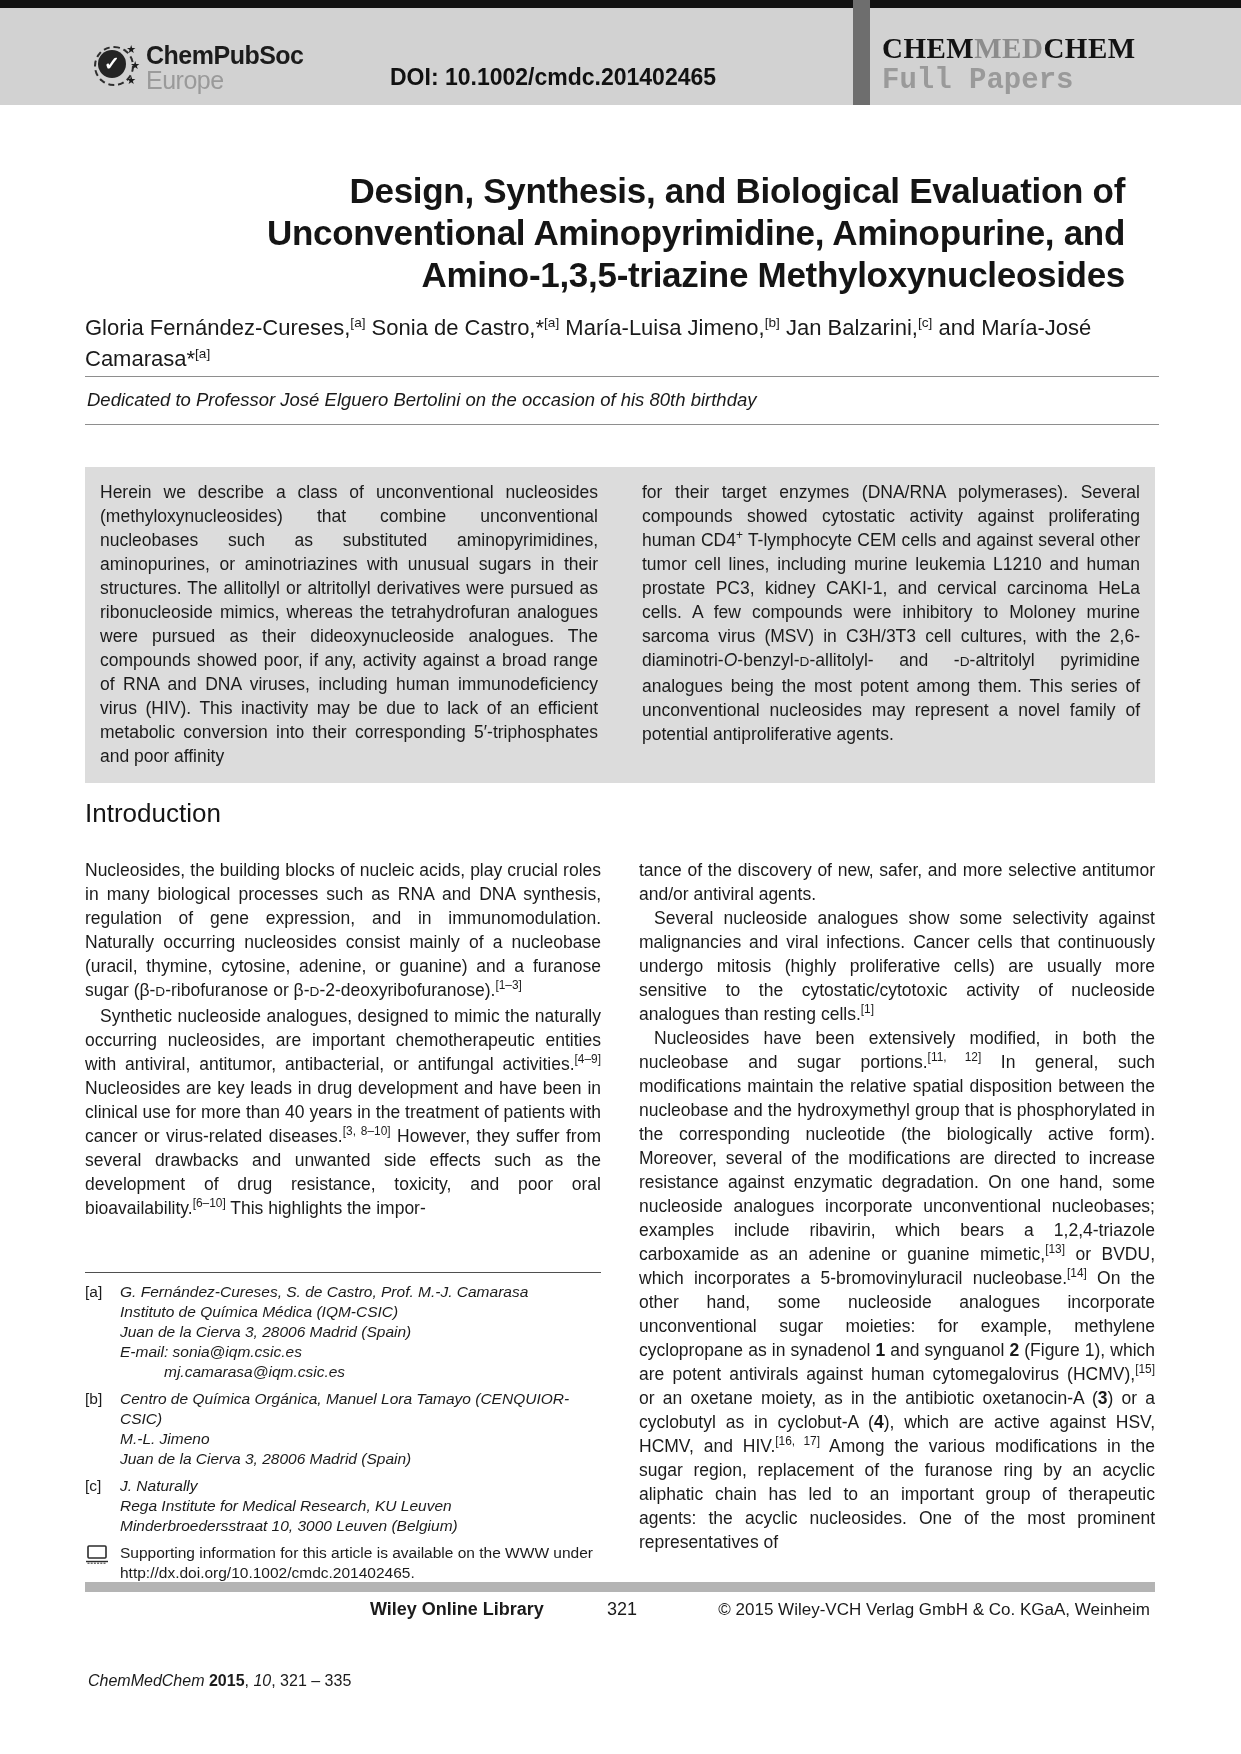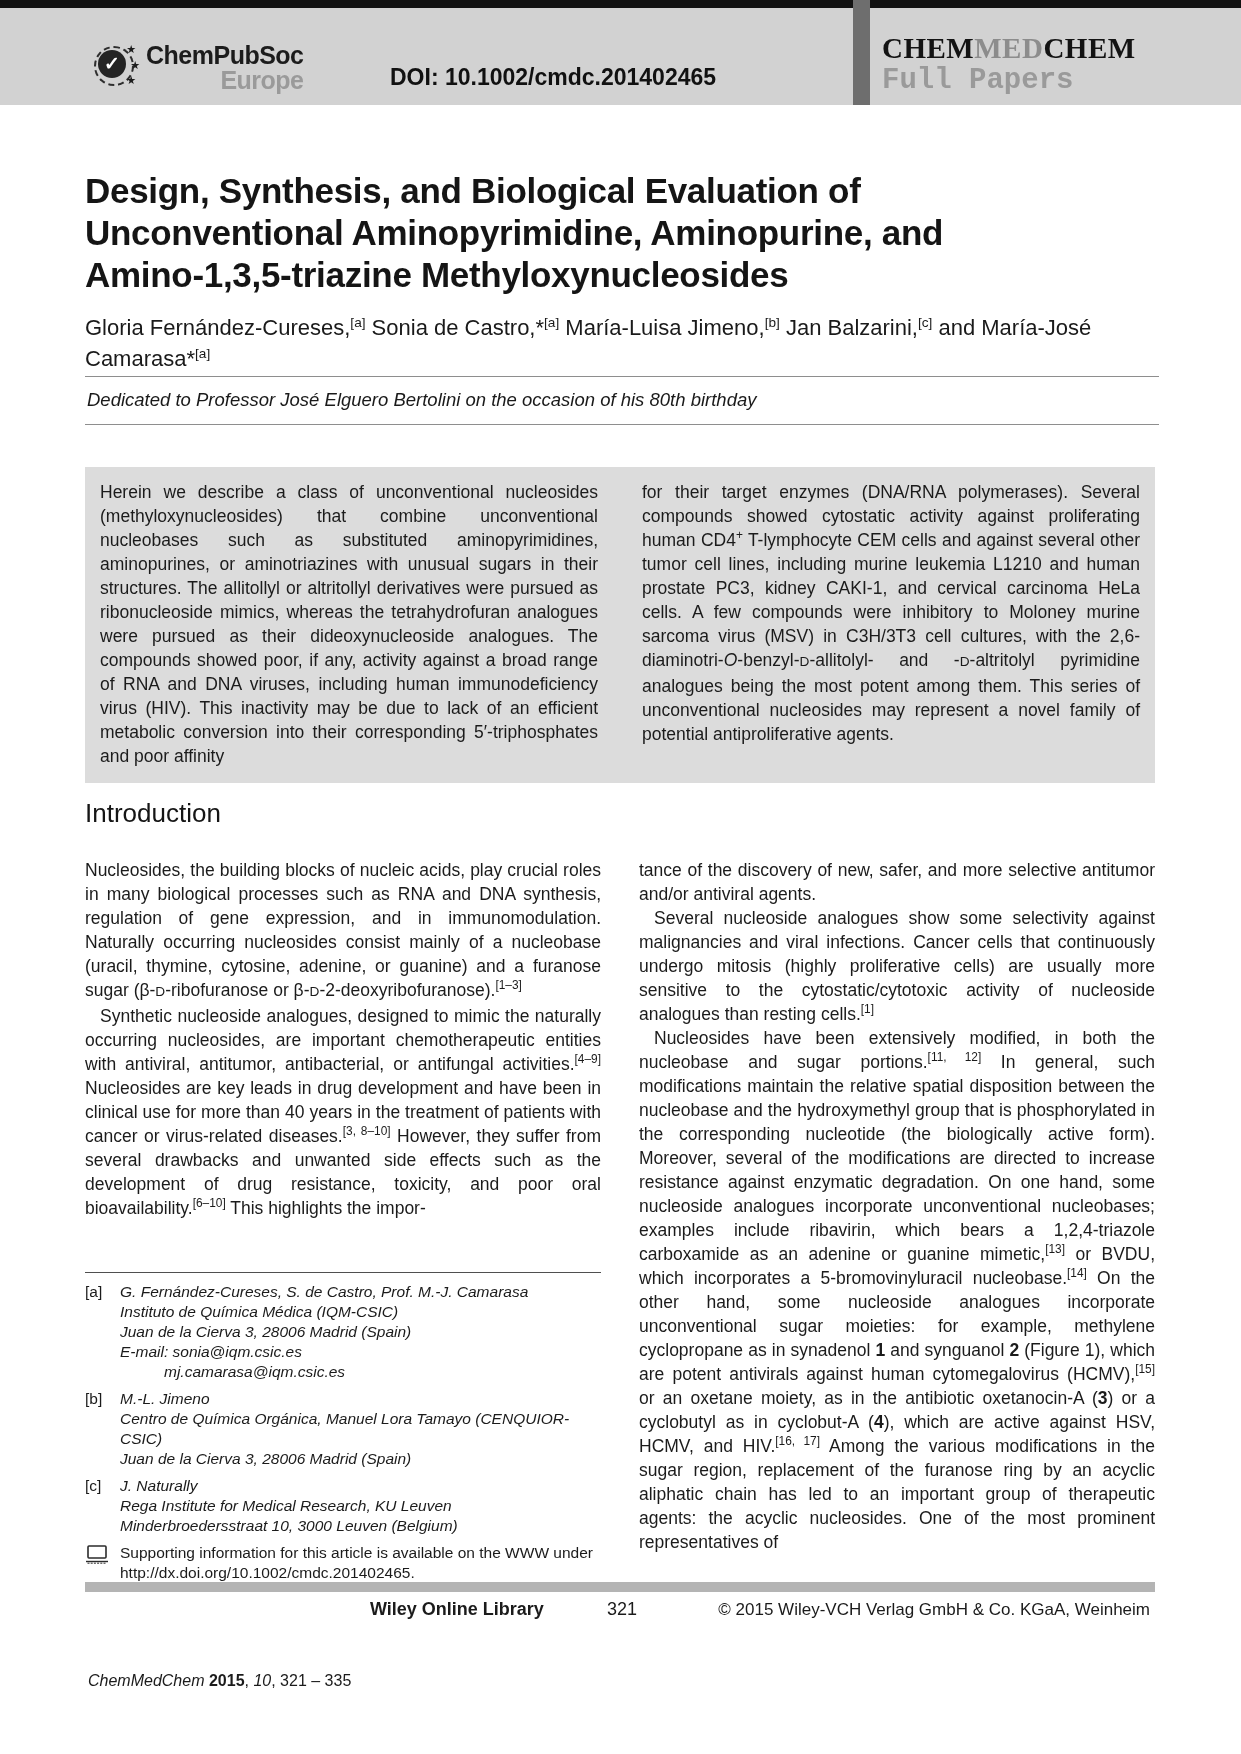--- a/index.html
+++ b/index.html
@@ -15,30 +15,30 @@
   
   .logo{position:absolute;left:94px;top:42px;display:flex;gap:8px;align-items:flex-start;}
   .logo-icon{position:relative;width:44px;height:48px;flex:none;}
   .logo-ring{position:absolute;left:0;top:4px;width:36px;height:36px;border:2px dashed #2e2e2e;border-radius:50%;}
   .logo-circle{position:absolute;left:4px;top:8px;width:28px;height:28px;background:#242424;border-radius:50%;
     color:#fff;font-weight:bold;font-size:19px;line-height:28px;text-align:center;}
   .logo-star{position:absolute;font-size:11px;color:#1d1d1d;line-height:1;}
   .ls1{right:2px;top:2px;} .ls2{right:-2px;top:18px;} .ls3{right:2px;top:33px;}
   .logo-text{display:flex;flex-direction:column;}
   .logo-name{font-size:25px;font-weight:bold;color:#1c1c1c;line-height:26px;letter-spacing:-0.5px;}
-  .logo-region{font-size:25px;font-weight:bold;color:var(--muted-gray,#9a9a9a);line-height:25px;text-align:right;letter-spacing:-0.5px;}
+  .logo-region{font-size:25px;font-weight:normal;color:var(--muted-gray,#9a9a9a);line-height:25px;text-align:left;letter-spacing:-0.5px;}
   .doi{position:absolute;left:390px;top:64px;font-size:23px;font-weight:bold;color:#111;}
   .vbar{position:absolute;left:853px;top:0;width:17px;height:105px;background:var(--accent-bar,#6e6e6e);}
   .journal{position:absolute;left:882px;top:33px;font-family:"Liberation Serif",serif;font-weight:bold;
     font-size:29px;line-height:30px;color:#131313;letter-spacing:0.5px;}
   .j-gray{color:#8c8c8c;}
   .fullpapers{position:absolute;left:882px;top:64px;font-size:29px;font-weight:bold;color:var(--muted-gray,#9a9a9a);font-family:Liberation Mono, monospace;}
   
   .title{position:absolute;left:85px;top:170px;width:1040px;margin:0;
-    font-size:35px;font-weight:bold;line-height:42px;letter-spacing:-0.3px;color:#151515;}
+    font-size:35px;font-weight:bold;line-height:42px;letter-spacing:-0.3px;color:#151515;text-align:right;}
   .authors{position:absolute;left:85px;top:312px;width:1070px;font-size:22px;line-height:31px;color:#1a1a1a;}
   .authors sup{font-size:0.62em;line-height:0;}
   .dedication{position:absolute;left:85px;top:376px;width:1070px;
     border-top:1px solid #8e8e8e;border-bottom:1px solid #8e8e8e;
     padding:12px 2px 13px 2px;font-style:italic;font-size:18.5px;color:#1a1a1a;}
   
   .abstract{position:absolute;left:85px;top:467px;width:1070px;box-sizing:border-box;
     background:var(--abstract-bg,#dcdcdc);padding:13px 15px 15px 15px;display:flex;gap:44px;}
   .abs-col{flex:1 1 0;font-size:17.5px;line-height:24px;text-align:justify;color:#1b1b1b;}
   
@@ -134,22 +134,22 @@
         <div class="fn-line">G. Fernández-Cureses, S. de Castro, Prof. M.-J. Camarasa</div>
         <div class="fn-line">Instituto de Química Médica (IQM-CSIC)</div>
         <div class="fn-line">Juan de la Cierva 3, 28006 Madrid (Spain)</div>
         <div class="fn-line">E-mail: sonia@iqm.csic.es</div>
         <div class="fn-line fn-line-indent">mj.camarasa@iqm.csic.es</div>
       </div>
     </div>
     <div class="fn">
       <span class="fn-label">[b]</span>
       <div class="fn-body">
+        <div class="fn-line">Centro de Química Orgánica, Manuel Lora Tamayo (CENQUIOR-CSIC)</div>
         <div class="fn-line">M.-L. Jimeno</div>
-        <div class="fn-line">Centro de Química Orgánica, Manuel Lora Tamayo (CENQUIOR-CSIC)</div>
         <div class="fn-line">Juan de la Cierva 3, 28006 Madrid (Spain)</div>
       </div>
     </div>
     <div class="fn">
       <span class="fn-label">[c]</span>
       <div class="fn-body">
         <div class="fn-line">J. Naturally</div>
         <div class="fn-line">Rega Institute for Medical Research, KU Leuven</div>
         <div class="fn-line">Minderbroedersstraat 10, 3000 Leuven (Belgium)</div>
       </div>

